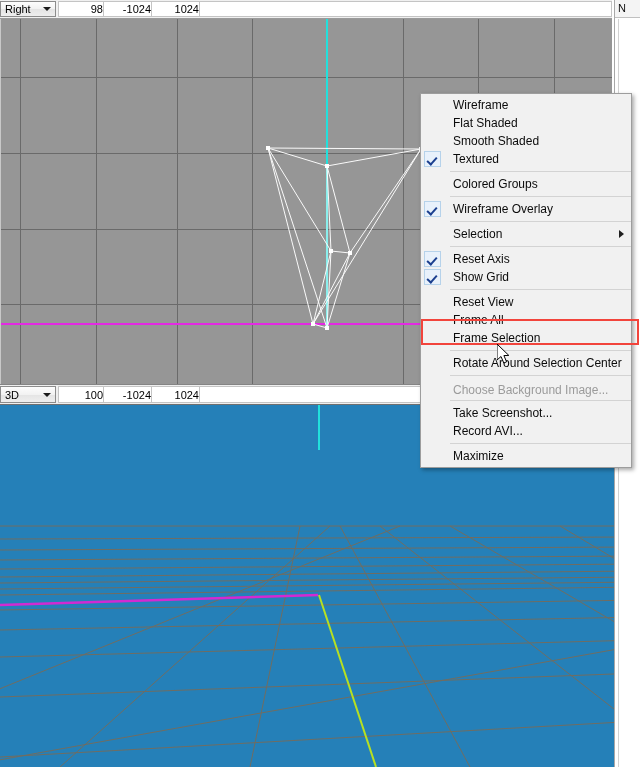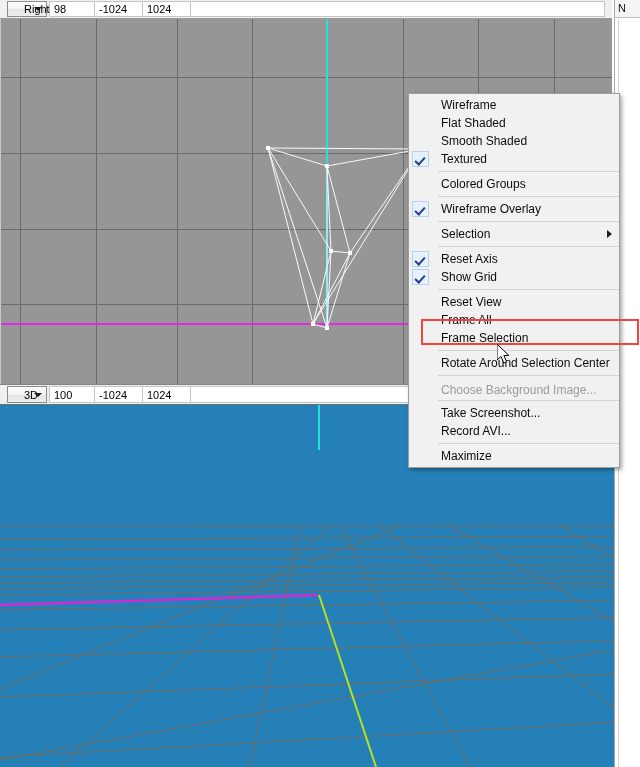--- a/index.html
+++ b/index.html
@@ -17,42 +17,42 @@
   .toolbar{
     position:absolute;left:0;height:19px;
     background:#f0f0f0;
     display:flex;align-items:stretch;
     box-sizing:border-box;
   }
   .tb-top{top:0;width:612px;border-bottom:1px solid #9a9a9a;}
   .tb-mid{top:384px;width:640px;height:21px;border-top:1px solid #848484;border-bottom:1px solid #6f6f6f;background:#efefef;}
 
   .combo{
-    width:40px;margin:1px 0 1px 7px;
+    width:56px;margin:1px 0 1px 0;
     background:linear-gradient(to bottom,#fdfdfd 0%,#f2f2f2 50%,#e4e4e4 51%,#eeeeee 100%);
     border:1px solid #8c8c8c;
     display:flex;align-items:center;
     font-size:11px;color:#000;
-    padding-left:16px;box-sizing:border-box;
+    padding-left:4px;box-sizing:border-box;
     position:relative;
   }
   .combo .arrow{
     position:absolute;right:4px;top:50%;
     width:0;height:0;margin-top:-2px;
     border-left:4px solid transparent;
     border-right:4px solid transparent;
     border-top:4px solid #1a1a1a;
   }
   .numfield{
     margin:1px 0 1px 0;
     background:#ffffff;
     border:1px solid #c4c4c4;border-left:none;
     display:flex;align-items:center;
     padding-left:4px;box-sizing:border-box;
-    font-size:11px;color:#000;
+    font-size:11px;color:#000;justify-content:flex-end;
   }
   .nf-a{width:46px;border-left:1px solid #c4c4c4;margin-left:2px;}
   .nf-b{width:48px;}
   .nf-c{width:48px;}
   .nf-tail{flex:1;background:#ffffff;border:1px solid #c4c4c4;border-left:none;margin:1px 0;}
   .tb-top .nf-tail{max-width:414px;}
   .tb-mid .nf-tail{max-width:268px;}
 
   
   .vp{position:absolute;left:0;overflow:hidden;}
@@ -80,21 +80,21 @@
     font-size:11px;color:#111;padding:2px 0 0 3px;box-sizing:border-box;
     overflow:hidden;white-space:nowrap;
   }
   .side-sliver .slv-body{
     position:absolute;top:19px;left:3px;right:0;bottom:0;
     border-left:1px solid #d2d2d2;background:#fff;
   }
 
   
   .ctxmenu{
-    position:absolute;left:408px;top:93px;width:212px;
+    position:absolute;left:420px;top:93px;width:212px;
     background:#f1f1f1;
     border:1px solid #9d9d9d;
     box-shadow:2px 2px 4px rgba(0,0,0,.34);
     box-sizing:border-box;
     padding:2px 0;
     z-index:40;
   }
   .ctxmenu .gutter{
     position:absolute;left:1px;top:1px;bottom:1px;width:27px;
     background:#f1f1f1;

